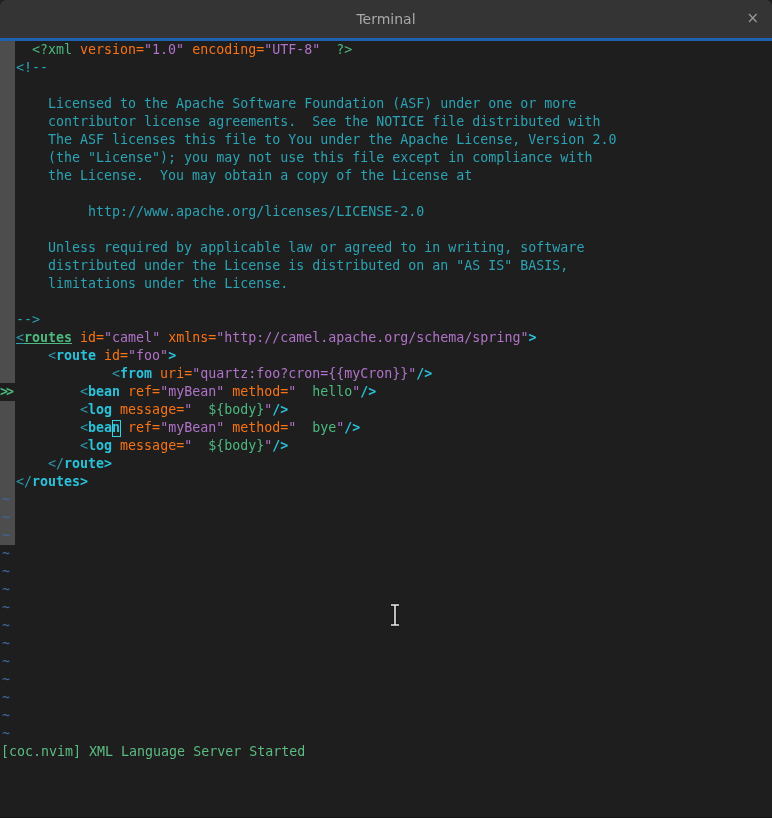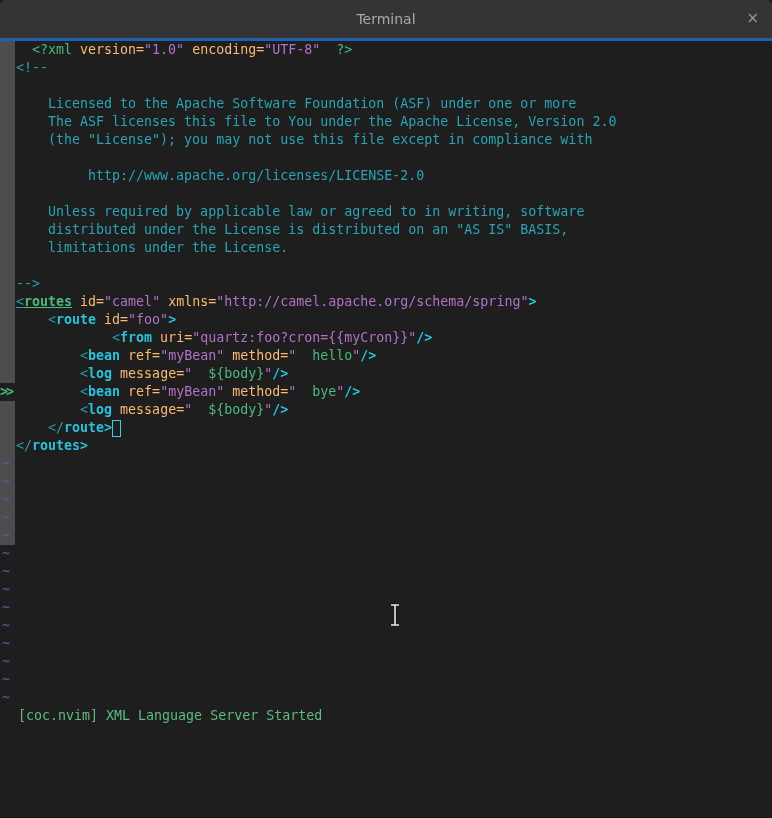--- a/index.html
+++ b/index.html
@@ -27,27 +27,27 @@
     position:absolute;left:0;width:15px;height:18px;background:#1e1e1e;z-index:2;
     color:#4cb97f;font-size:13.3px;line-height:18px;font-weight:bold;letter-spacing:-2px;
     overflow:hidden;
   }
   .lines{position:relative;z-index:1;}
   pre.row{
     margin:0;height:18px;line-height:18px;font-family:"DejaVu Sans Mono",monospace;
     font-size:13.3px;padding-left:16px;color:#c8c8c8;
   }
   pre.row.tilde{padding-left:2px;color:#3f66a0;}
-  pre.row.status{padding-left:18px;color:#5cbc81;}
+  pre.row.status{padding-left:1px;color:#5cbc81;}
   
   .g{color:#4cb97f;padding-left:16px;}                                   
   .gu{color:#4cb97f;font-weight:bold;text-decoration:underline;margin-top:21px;} 
   .pu{color:#2c9cae;text-decoration:underline;}        
   .c{color:#2ba3b4;}                                   
-  .a{color:#fdba74;}                                   
+  .a{color:#f97316;}                                   
   .s{color:#b072c8;}                                   
   .t{color:#29c2da;font-weight:bold;}                  
   .p{color:#2c9cae;}                                   
   .cursorbox{
     position:absolute;left:112px;width:7px;height:15px;z-index:3;
     border:1px solid #3ad0e8;background:transparent;
   }
   .ibeam{position:absolute;left:388px;top:562px;z-index:4;}
 </style>
 </head>
@@ -62,22 +62,24 @@
 
   <div class="editor">
     <div class="signcol"></div>
     <div class="sign" id="sign" style="top: 342px;">&gt;&gt;</div>
 
     <div class="lines" id="code-lines">
         <pre class="row code"><span class="g">&lt;?xml</span><span class="a"> version=</span><span class="s">"1.0"</span><span class="a"> encoding=</span><span class="s">"UTF-8"</span><span class="g">?&gt;</span></pre>
         <pre class="row code"><span class="c">&lt;!--</span></pre>
         <pre class="row code"></pre>
         <pre class="row code"><span class="c">    Licensed to the Apache Software Foundation (ASF) under one or more</span></pre>
+        <pre class="row code"><span class="c">    contributor license agreements.  See the NOTICE file distributed with</span></pre>
         <pre class="row code"><span class="c">    The ASF licenses this file to You under the Apache License, Version 2.0</span></pre>
         <pre class="row code"><span class="c">    (the "License"); you may not use this file except in compliance with</span></pre>
+        <pre class="row code"><span class="c">    the License.  You may obtain a copy of the License at</span></pre>
         <pre class="row code"></pre>
         <pre class="row code"><span class="c">         http://www.apache.org/licenses/LICENSE-2.0</span></pre>
         <pre class="row code"></pre>
         <pre class="row code"><span class="c">    Unless required by applicable law or agreed to in writing, software</span></pre>
         <pre class="row code"><span class="c">    distributed under the License is distributed on an "AS IS" BASIS,</span></pre>
         <pre class="row code"><span class="c">    limitations under the License.</span></pre>
         <pre class="row code"></pre>
         <pre class="row code"><span class="c">--&gt;</span></pre>
         <pre class="row code"><span class="pu">&lt;</span><span class="gu">routes</span><span class="a"> id=</span><span class="s">"camel"</span><span class="a"> xmlns=</span><span class="s">"http://camel.apache.org/schema/spring"</span><span class="t">&gt;</span></pre>
         <pre class="row code"><span class="p">    &lt;</span><span class="t">route</span><span class="a"> id=</span><span class="s">"foo"</span><span class="t">&gt;</span></pre>

